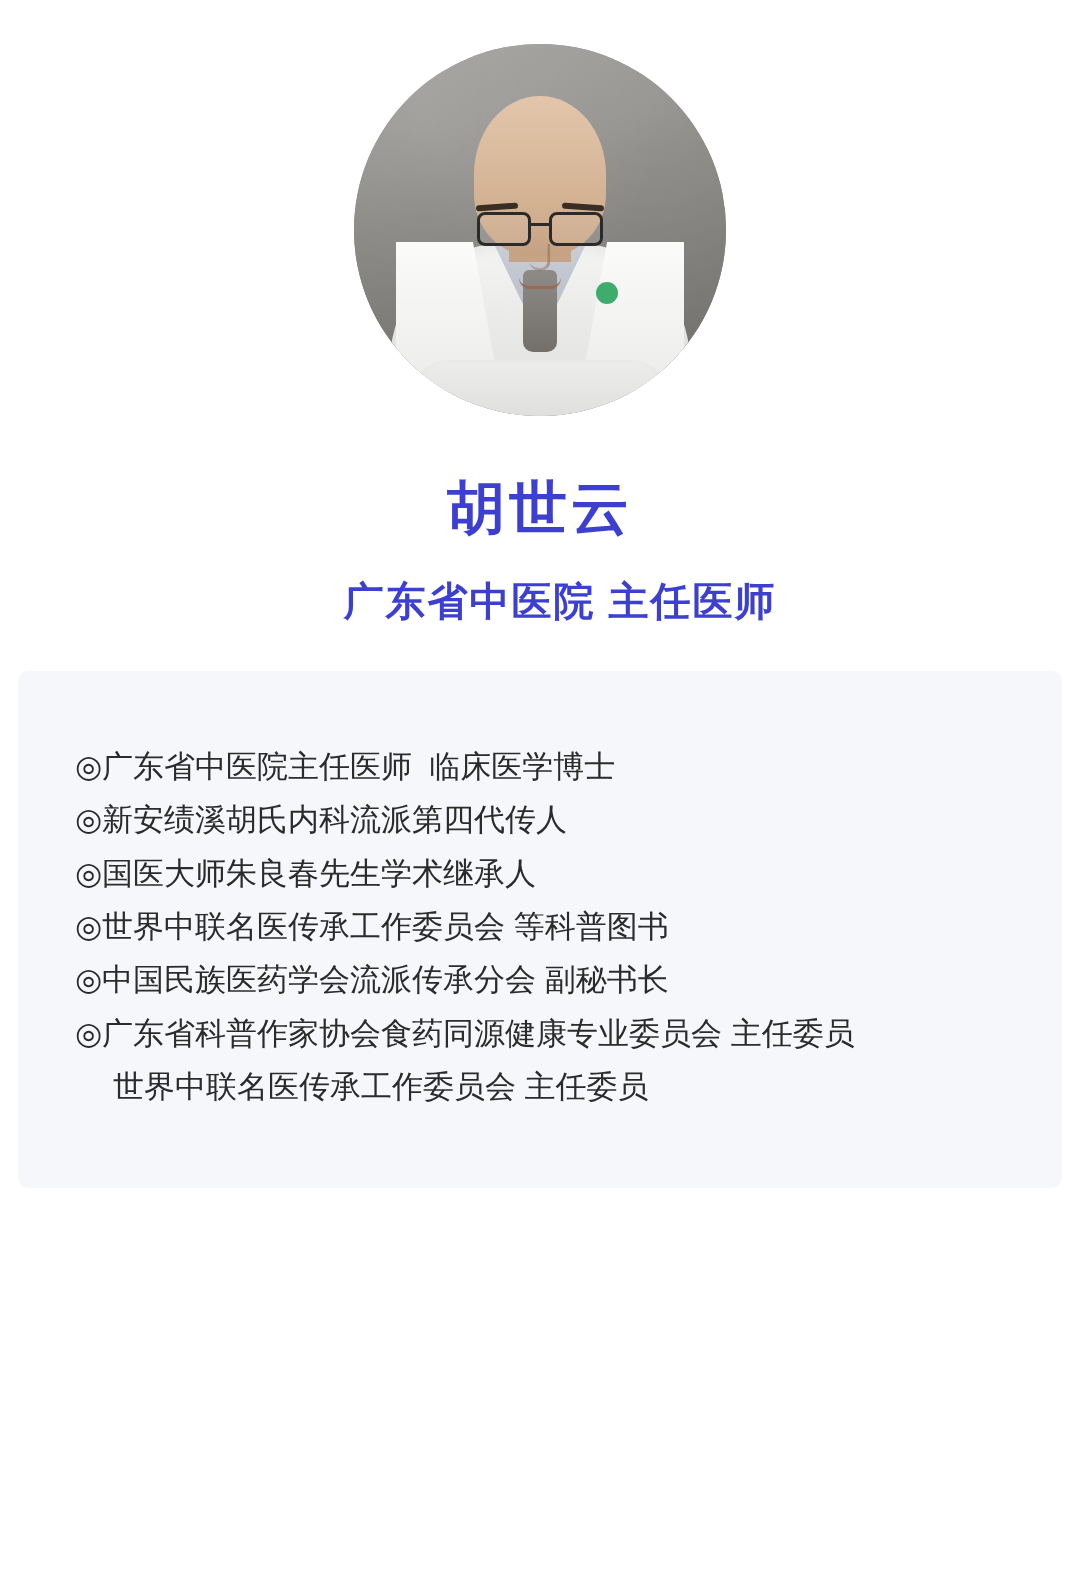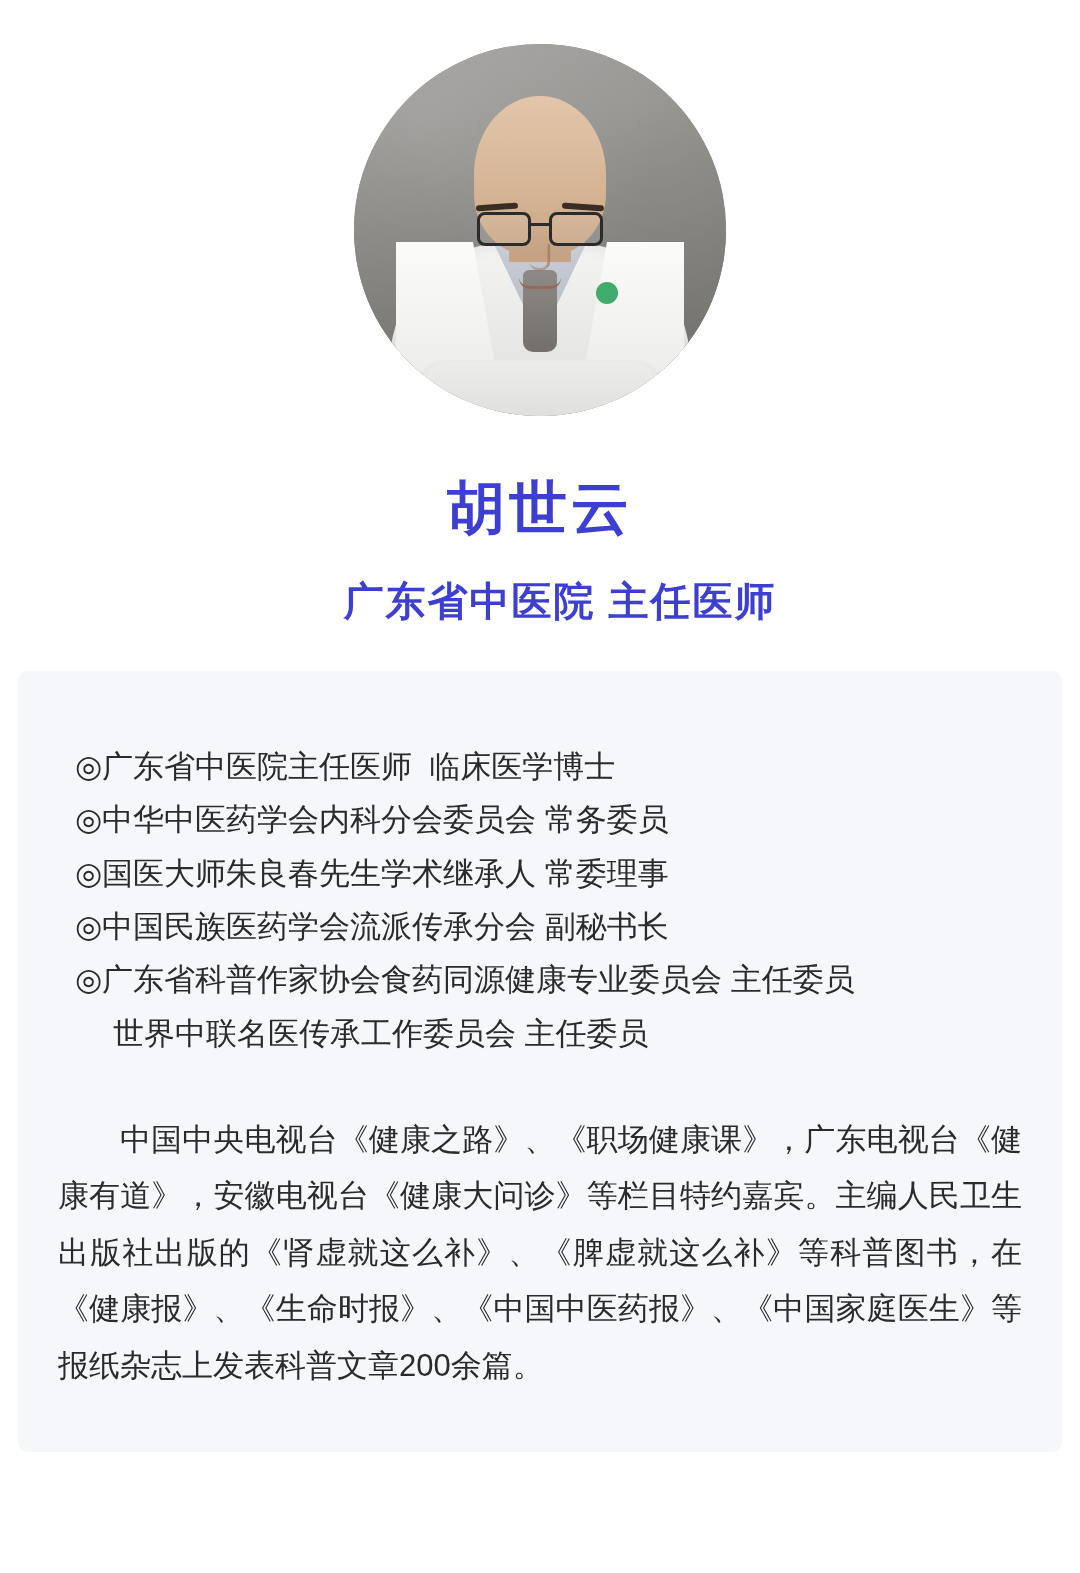--- a/index.html
+++ b/index.html
@@ -268,23 +268,23 @@
       </div>
     </div>
   </div>
 
   <h1 class="name">胡世云</h1>
   <h2 class="subtitle">广东省中医院 主任医师</h2>
 
   <div class="card">
     <ul class="cred-list">
       <li><span class="bullet">◎</span><span>广东省中医院主任医师  临床医学博士</span></li>
-      <li><span class="bullet">◎</span><span>中华中医药学会内科分会委员会 常务委员</span></li>
-      <li><span class="bullet">◎</span><span>国医大师朱良春先生学术继承人 常委理事</span></li>
+      <li><span class="bullet">◎</span><span>新安绩溪胡氏内科流派第四代传人</span></li>
+      <li><span class="bullet">◎</span><span>国医大师朱良春先生学术继承人</span></li>
+      <li><span class="bullet">◎</span><span>世界中联名医传承工作委员会 等科普图书</span></li>
       <li><span class="bullet">◎</span><span>中国民族医药学会流派传承分会 副秘书长</span></li>
       <li><span class="bullet">◎</span><span>广东省科普作家协会食药同源健康专业委员会 主任委员</span></li>
       <li class="cont">世界中联名医传承工作委员会 主任委员</li>
     </ul>
 
-    <p class="bio">中国中央电视台《健康之路》、《职场健康课》，广东电视台《健康有道》，安徽电视台《健康大问诊》等栏目特约嘉宾。主编人民卫生出版社出版的《肾虚就这么补》、《脾虚就这么补》等科普图书，在《健康报》、《生命时报》、《中国中医药报》、《中国家庭医生》等报纸杂志上发表科普文章200余篇。</p>
   </div>
 
 </div>
 
 </body></html>

